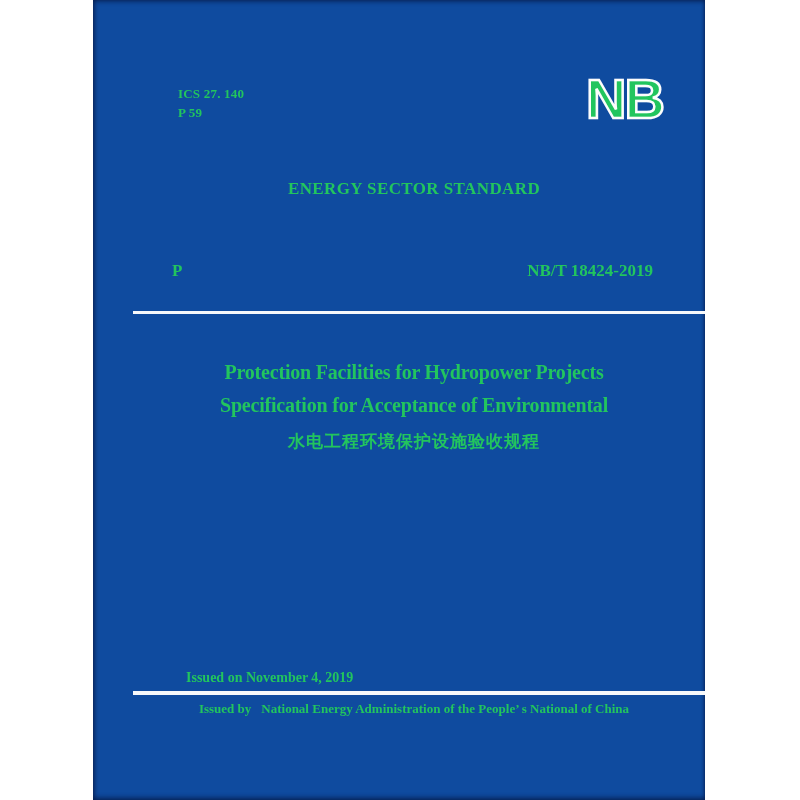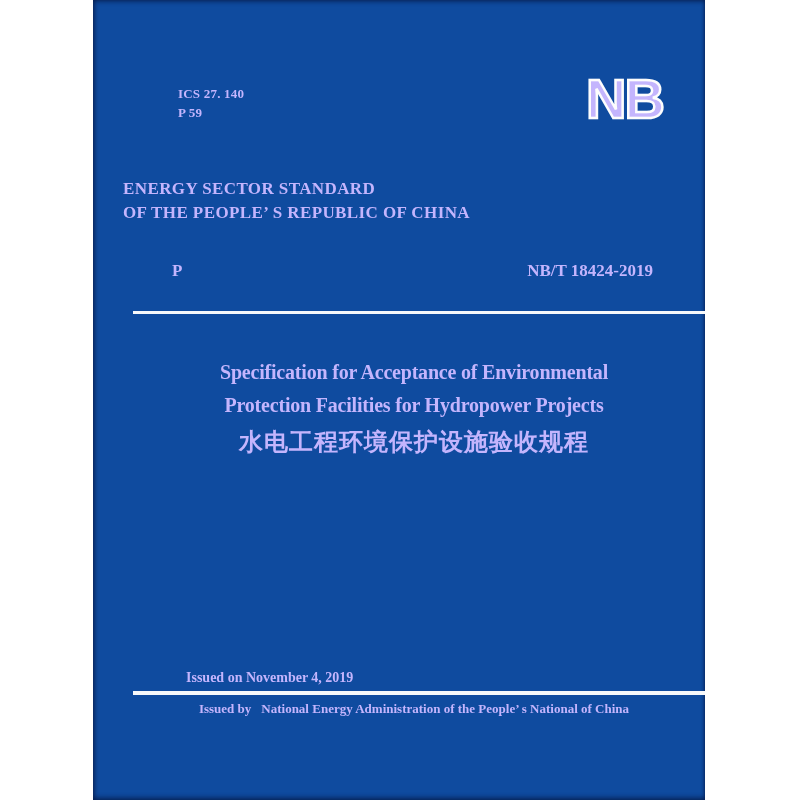--- a/index.html
+++ b/index.html
@@ -17,21 +17,21 @@
     height: 800px;
     background: #ffffff;
   }
   .cover {
     position: absolute;
     left: 93px;
     top: 0;
     width: 612px;
     height: 800px;
     background: #0F4B9F;
-    color: #c4b5fd;
+    color: #22c55e;
     box-shadow:
       inset 3px 0 4px -1px rgba(8,25,70,.55),
       inset 0 3px 4px -1px rgba(8,25,70,.55),
       inset -2px 0 3px -1px rgba(8,25,70,.40),
       inset 0 -4px 4px -1px rgba(8,25,70,.55);
   }
   .cover * { box-sizing: border-box; }
 
   .ics-block {
     position: absolute;
@@ -53,21 +53,21 @@
     line-height: 70px;
     letter-spacing: -2px;
     -webkit-text-stroke: 2.5px #fdfdfd;
   }
 
   .header-block {
     position: absolute;
     left: 0;
     right: 0;
     top: 177px;
-    text-align: left;
+    text-align: center;
     padding-left: 30px;
   }
   .header-en {
     font-size: 17px;
     font-weight: bold;
     line-height: 24px;
     letter-spacing: 0.4px;
   }
   .header-zh {
     font-family: "Liberation Sans", "DejaVu Sans", sans-serif;
@@ -109,21 +109,21 @@
     text-align: center;
     padding-left: 30px;
   }
   .title-en {
     font-size: 20px;
     font-weight: bold;
     line-height: 33px;
     letter-spacing: -0.2px;
   }
   .title-zh {
-    font-size: 24px;
+    font-size: 17px;
     font-weight: bold;
     line-height: 32px;
     margin-top: 4px;
     letter-spacing: 1px;
   }
 
   .dates-row {
     position: absolute;
     left: 93px;
     right: 56px;
@@ -156,33 +156,32 @@
 
     <div class="ics-block">
       <div>ICS 27. 140</div>
       <div>P 59</div>
     </div>
 
     <div class="nb-logo">NB</div>
 
     <div class="header-block">
       <div class="header-en">ENERGY SECTOR STANDARD</div>
-      <div class="header-en">OF THE PEOPLE’ S REPUBLIC OF CHINA</div>
     </div>
 
     <div class="code-row">
       <span>P</span>
       <span>NB/T 18424-2019</span>
     </div>
 
     <div class="rule rule-top"></div>
 
     <div class="title-block">
+      <div class="title-en">Protection Facilities for Hydropower Projects</div>
       <div class="title-en">Specification for Acceptance of Environmental</div>
-      <div class="title-en">Protection Facilities for Hydropower Projects</div>
       <div class="title-zh">水电工程环境保护设施验收规程</div>
     </div>
 
     <div class="dates-row">
       <span>Issued on November 4, 2019</span>
     </div>
 
     <div class="rule rule-bottom"></div>
 
     <div class="issuer-row">

